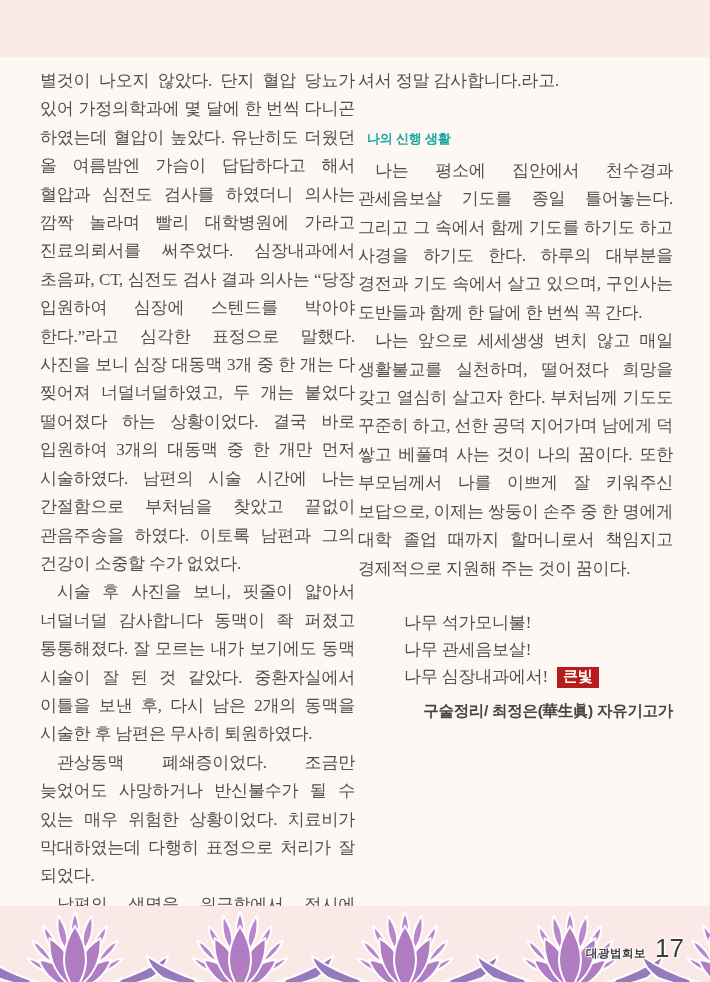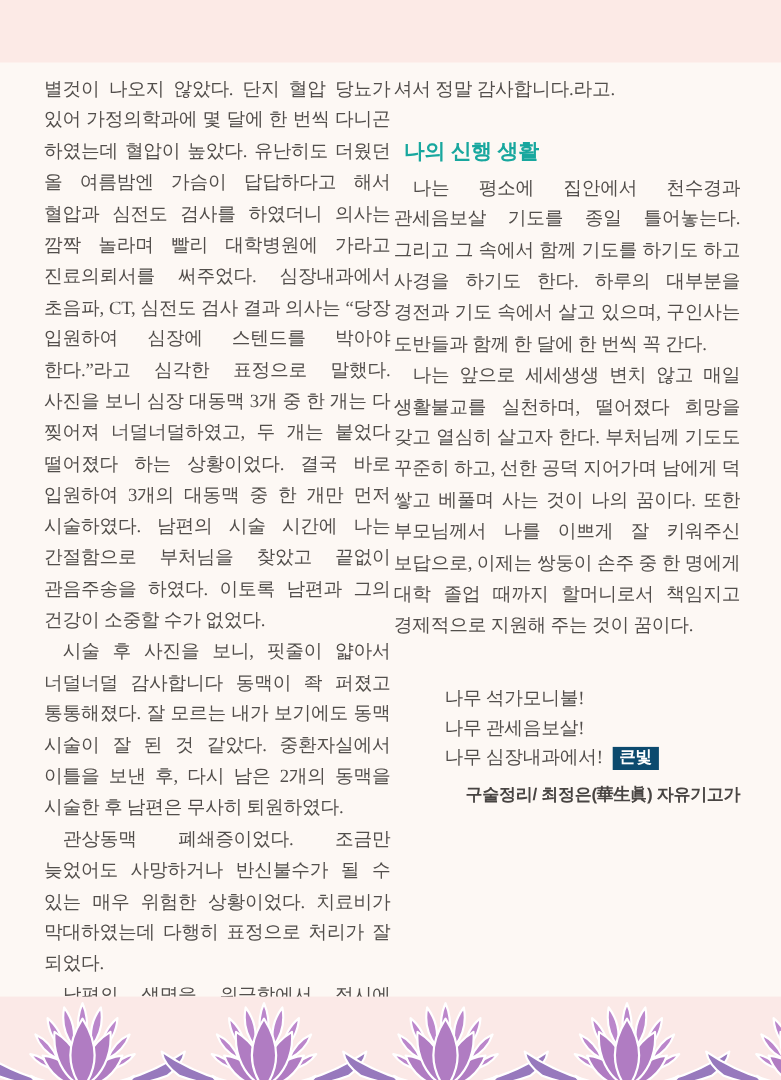--- a/index.html
+++ b/index.html
@@ -33,37 +33,37 @@
     text-align: justify;
     word-break: keep-all;
     letter-spacing: -0.2px;
   }
   .col p { margin: 0; text-indent: 1em; }
   .col p.no-indent { text-indent: 0; }
 
   .section-heading {
     font-family: "Liberation Sans", "DejaVu Sans", sans-serif;
     font-weight: bold;
-    font-size: 19px;
+    font-size: 13px;
     color: #18a79e;
     margin: 30px 0 3px 0;
     padding-left: 9px;
     text-indent: 0;
   }
 
   .invocations {
-    margin-top: 38px;
+    margin-top: 26px;
     padding-left: 46px;
     line-height: 27px;
   }
   .invocation-line { white-space: nowrap; }
 
   .end-badge {
     display: inline-block;
-    background: #0c4a6e;
+    background: #b91c1c;
     color: #ffffff;
     font-family: Liberation Mono, monospace;
     font-weight: bold;
     font-size: 15px;
     line-height: 21px;
     padding: 0 6px;
     margin-left: 9px;
     vertical-align: 1px;
   }
 
@@ -168,15 +168,19 @@
           <path fill="#a873ba" d="M38,72 Q85,100 132,72 Q120,88 85,92 Q50,88 38,72 Z"></path>
         </g>
       </defs>
       <use href="#lotus" transform="translate(-10,0)"></use>
       <use href="#lotus" transform="translate(155,0)"></use>
       <use href="#lotus" transform="translate(320,0)"></use>
       <use href="#lotus" transform="translate(485,0)"></use>
       <use href="#lotus" transform="translate(650,0)"></use>
     </svg>
 
+    <div class="footer-meta">
+      <span class="publication">대광법회보</span>
+      <span class="page-number">17</span>
+    </div>
   </div>
 
 </div>
 
 </body></html>

